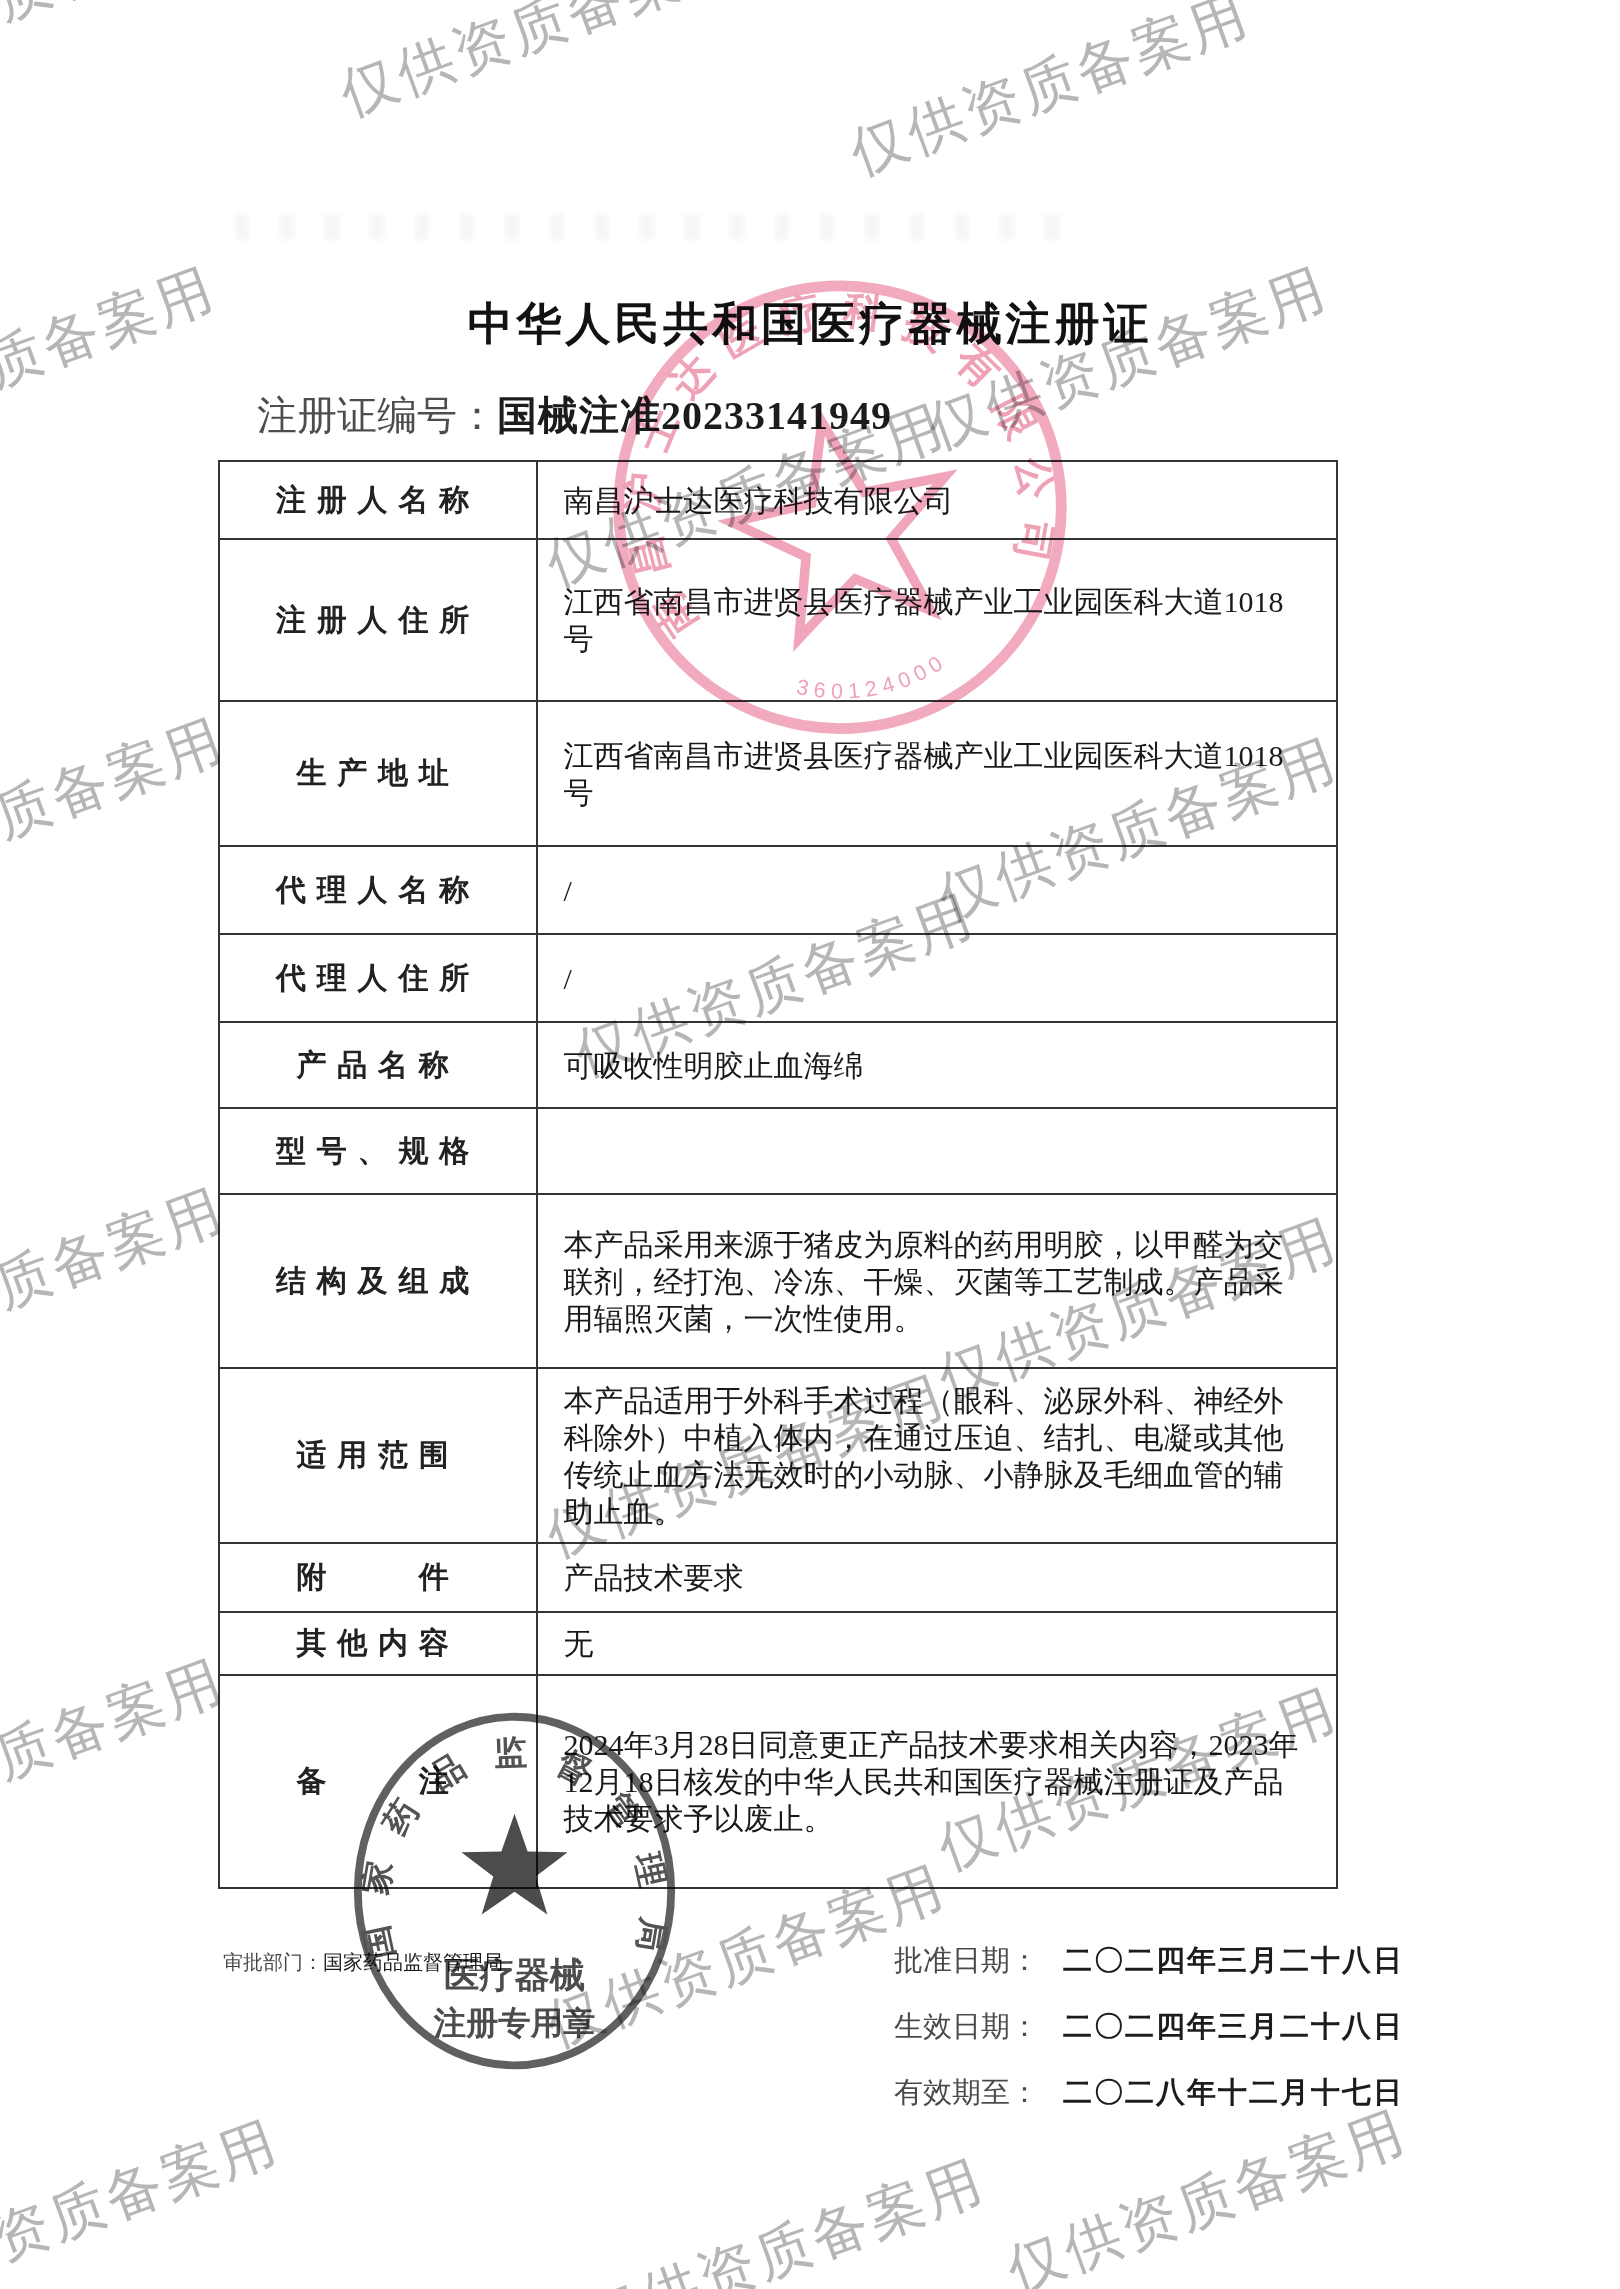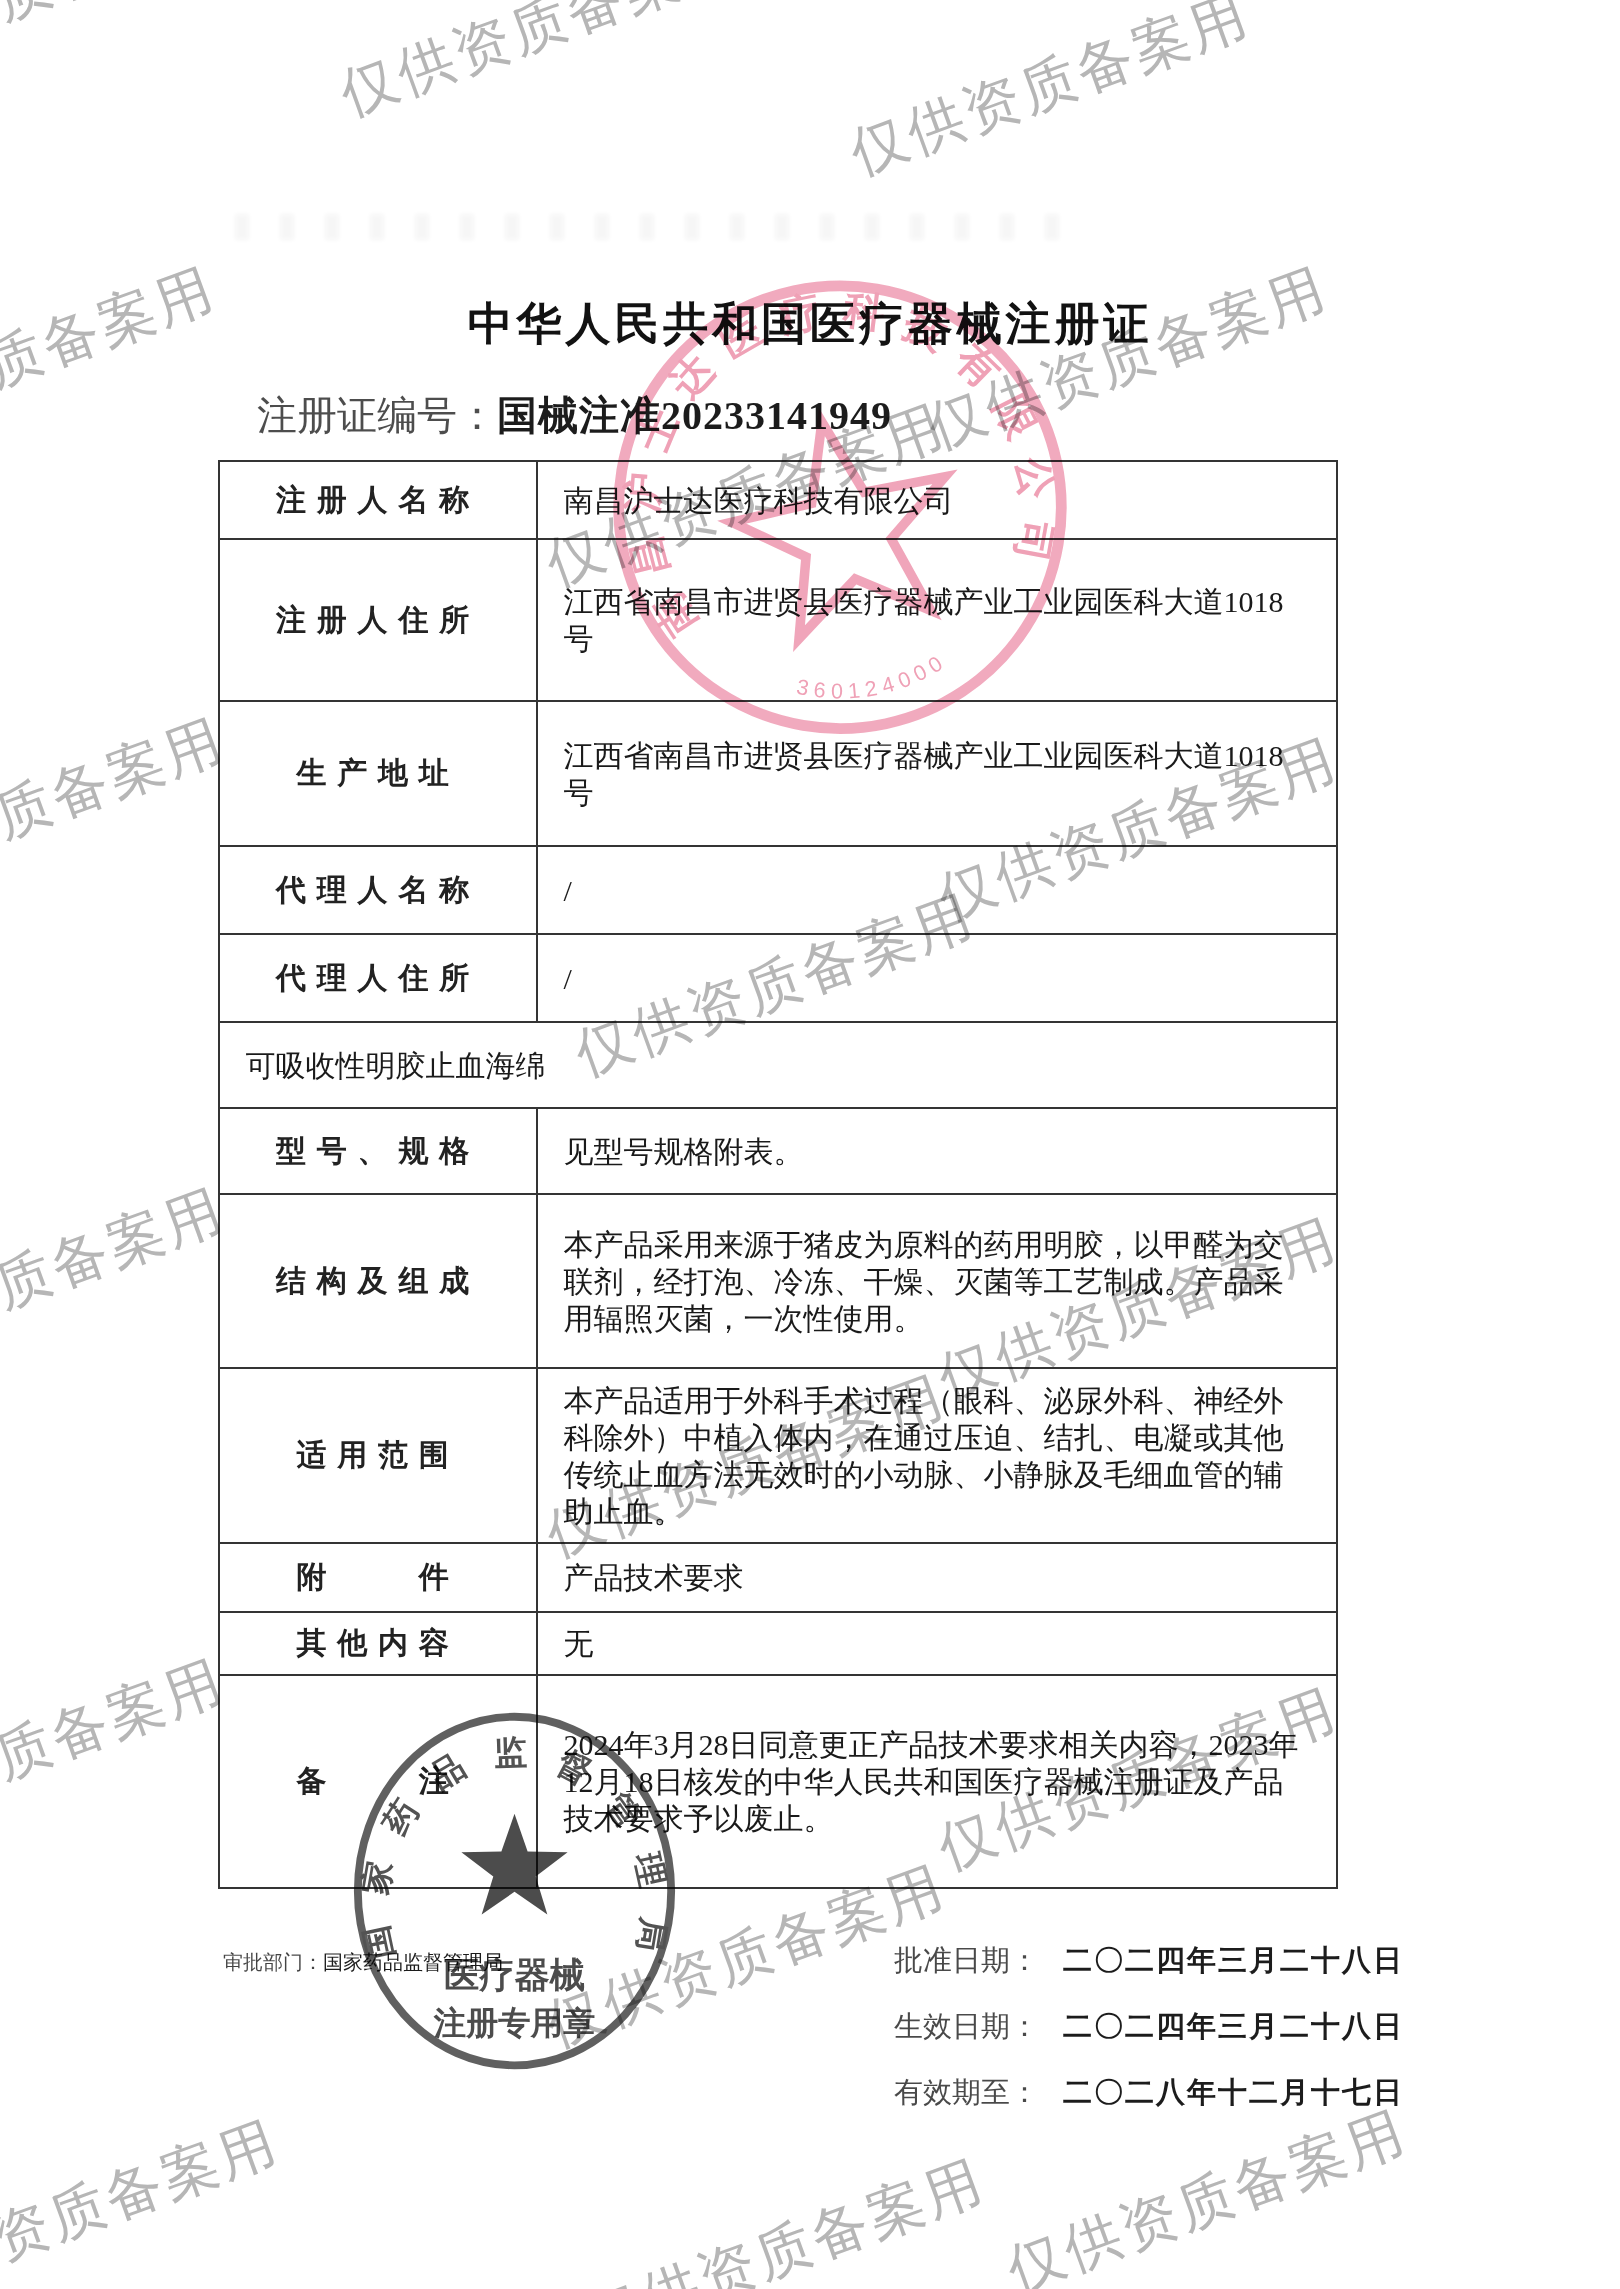--- a/index.html
+++ b/index.html
@@ -104,25 +104,25 @@
     </div>
     <div class="row" style="height:88px">
       <div class="cell-label">代理人名称</div>
       <div class="cell-value">/</div>
     </div>
     <div class="row" style="height:88px">
       <div class="cell-label">代理人住所</div>
       <div class="cell-value">/</div>
     </div>
     <div class="row" style="height:86px">
+      <div class="cell-label">产品名称</div>
       <div class="cell-value">可吸收性明胶止血海绵</div>
     </div>
     <div class="row" style="height:86px">
       <div class="cell-label">型号、规格</div>
-      <div class="cell-value">见型号规格附表。</div>
     </div>
     <div class="row" style="height:174px">
       <div class="cell-label">结构及组成</div>
       <div class="cell-value">本产品采用来源于猪皮为原料的药用明胶，以甲醛为交联剂，经打泡、冷冻、干燥、灭菌等工艺制成。产品采用辐照灭菌，一次性使用。</div>
     </div>
     <div class="row" style="height:175px">
       <div class="cell-label">适用范围</div>
       <div class="cell-value">本产品适用于外科手术过程（眼科、泌尿外科、神经外科除外）中植入体内，在通过压迫、结扎、电凝或其他传统止血方法无效时的小动脉、小静脉及毛细血管的辅助止血。</div>
     </div>
     <div class="row" style="height:69px">

